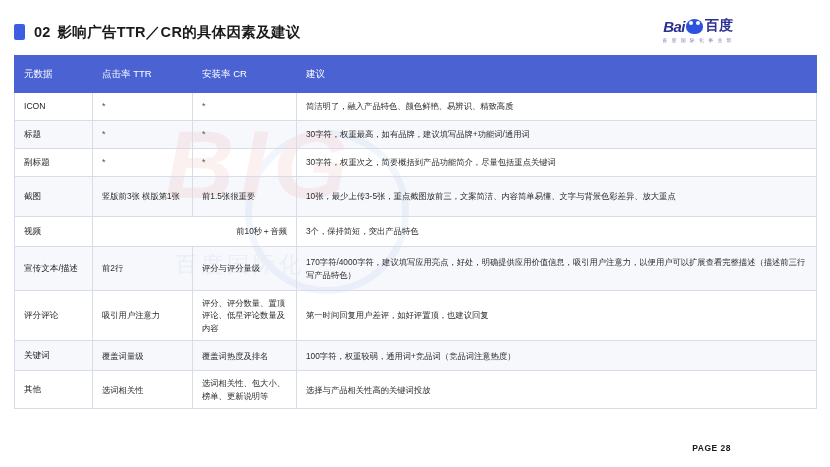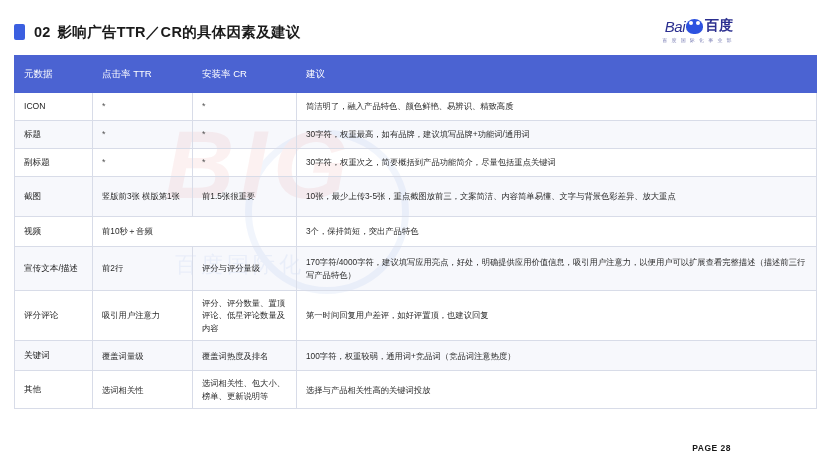--- a/index.html
+++ b/index.html
@@ -63,21 +63,21 @@
     text-align: right;
   }
   .logo-row {
     display: flex;
     align-items: center;
     justify-content: flex-end;
     height: 18px;
   }
   .logo-bai {
     font-size: 15px;
-    font-weight: normal;
+    font-weight: bold;
     color: #2b2f8f;
     font-style: italic;
     letter-spacing: -0.5px;
   }
   .logo-paw {
     width: 17px;
     height: 15px;
     background: #2d52e0;
     border-radius: 50% 50% 45% 45%;
     margin: 0 1px;
@@ -186,21 +186,21 @@
     background: rgba(240, 242, 250, 0.55);
   }
   tbody tr:nth-child(odd) td {
     background: rgba(255, 255, 255, 0.55);
   }
   td.col0 {
     font-size: 8.6px;
     color: #1f1f1f;
   }
   td.center {
-    text-align: left;
+    text-align: right;
   }
   td.star {
     font-size: 9px;
     color: #555;
   }
   .col-w0 { width: 78px; }
   .col-w1 { width: 100px; }
   .col-w2 { width: 104px; }
   .col-w3 { width: 520px; }
 

